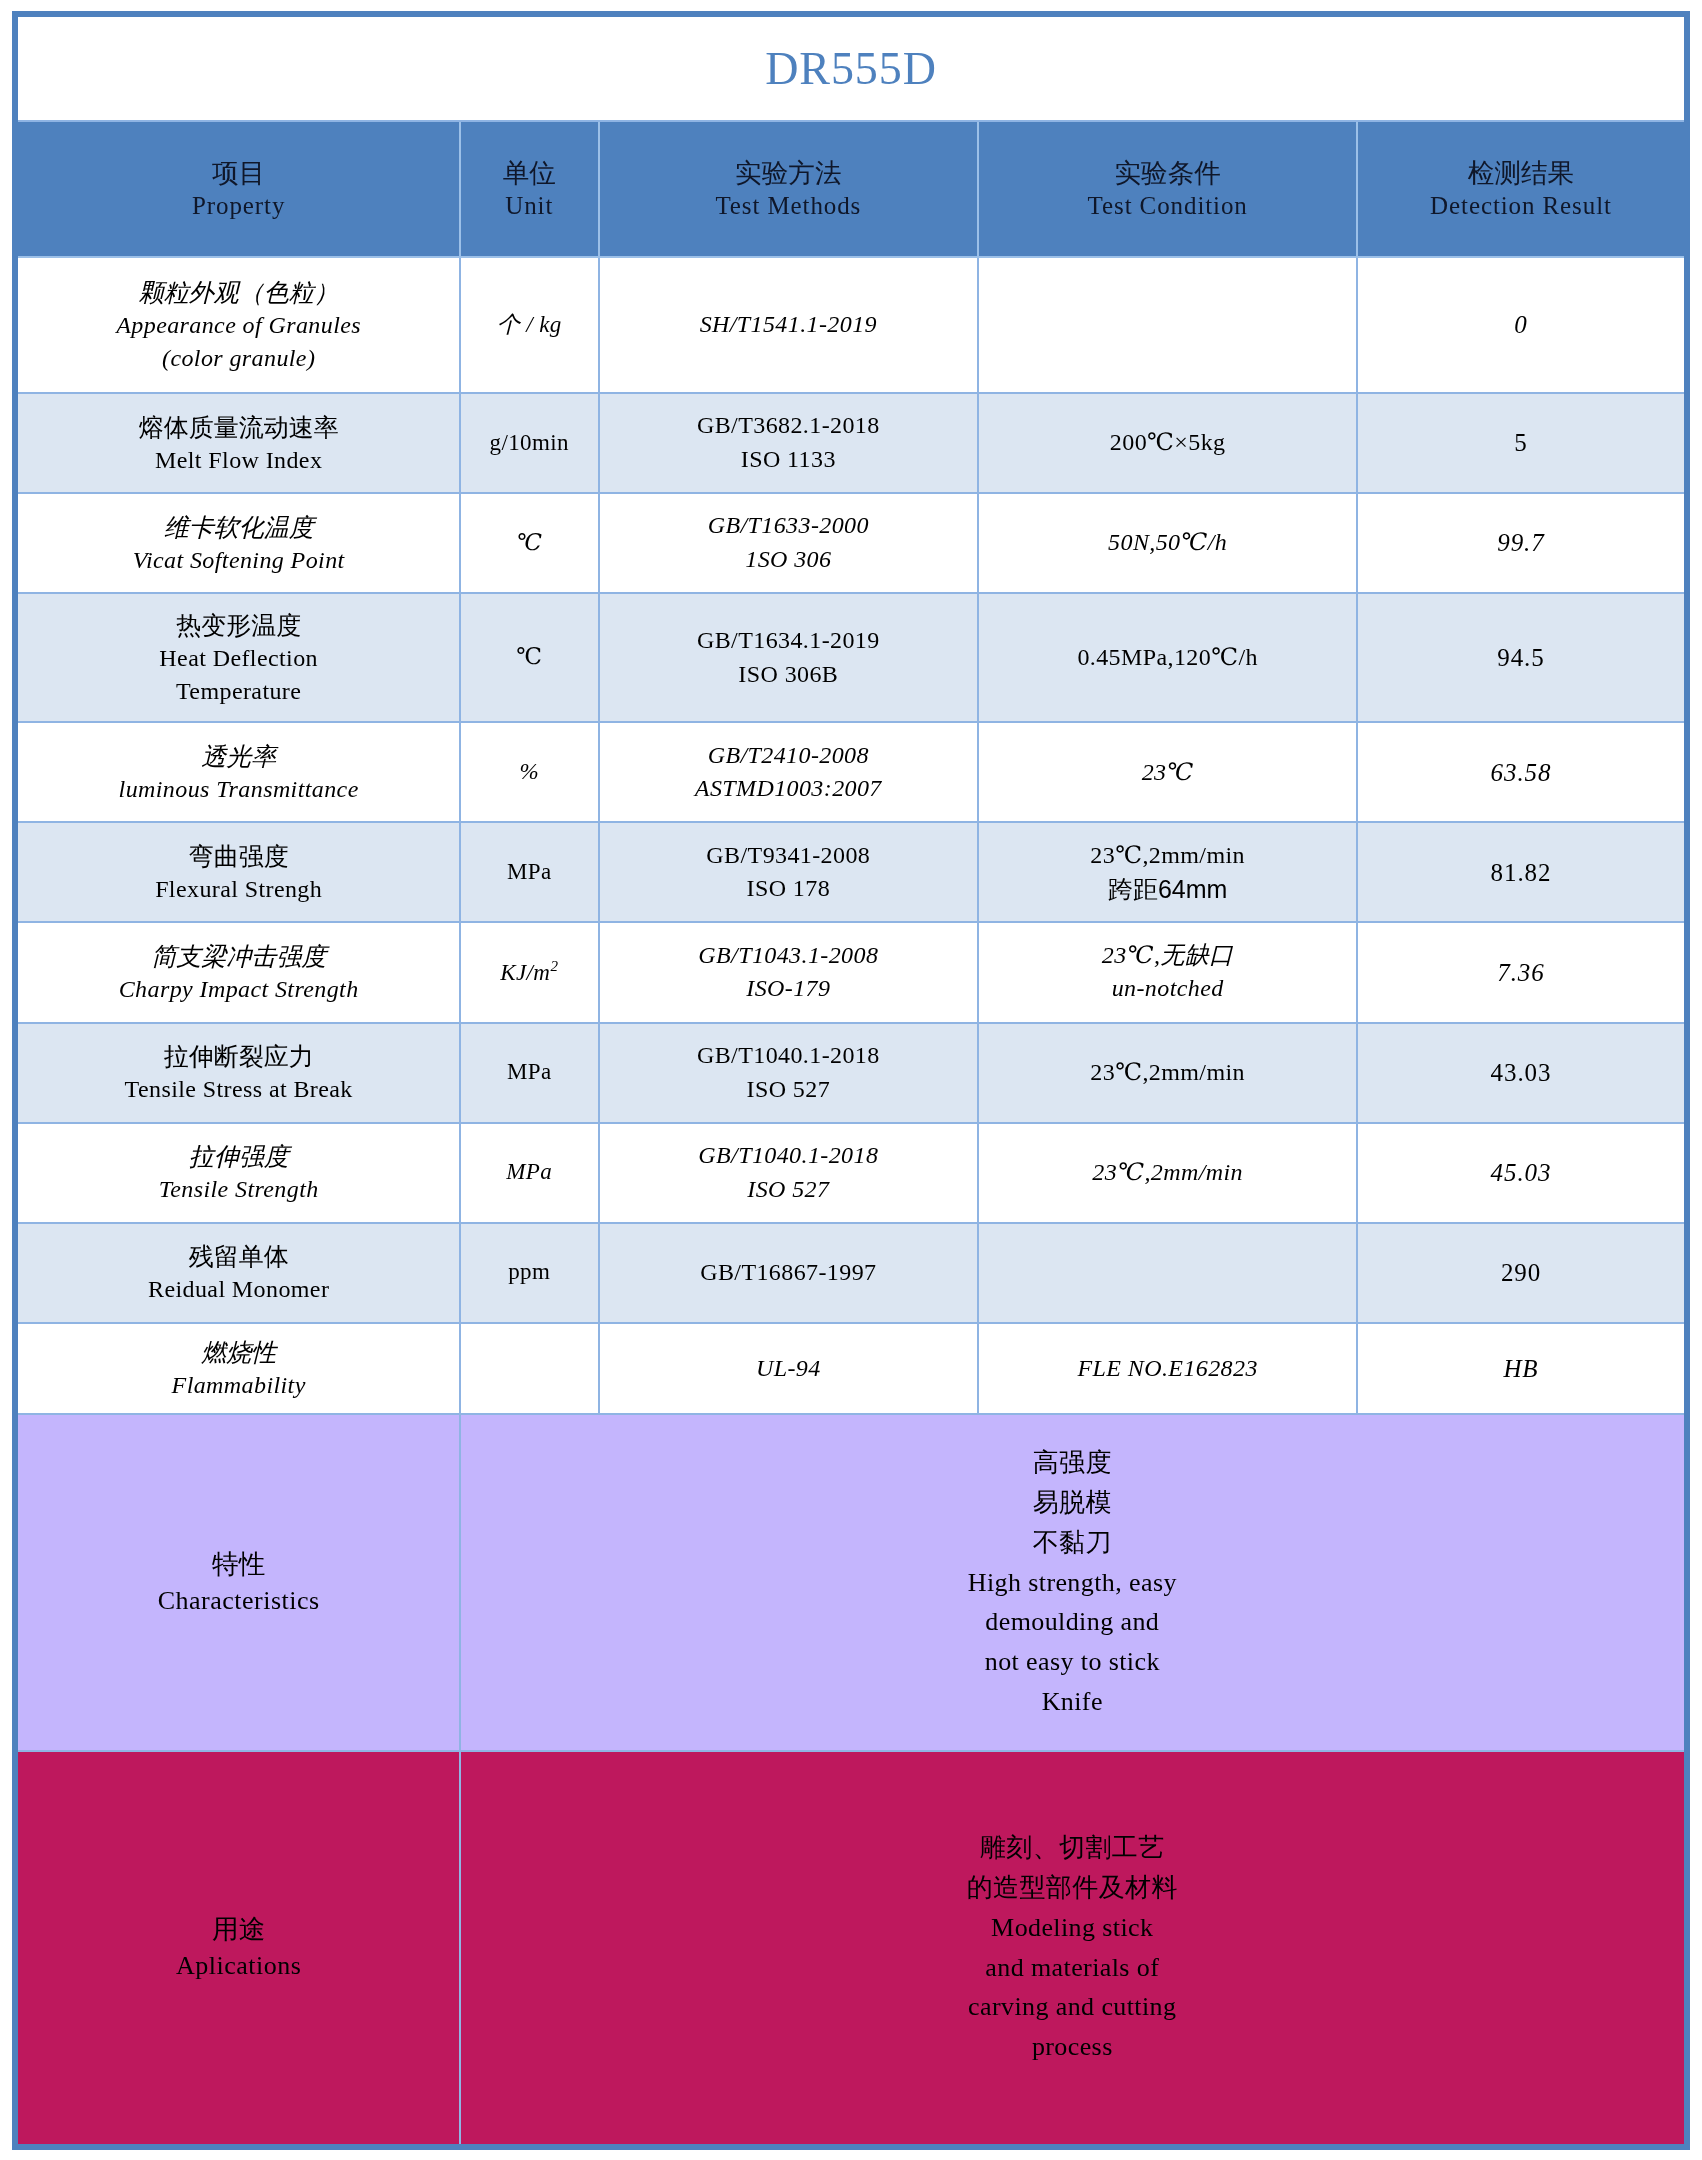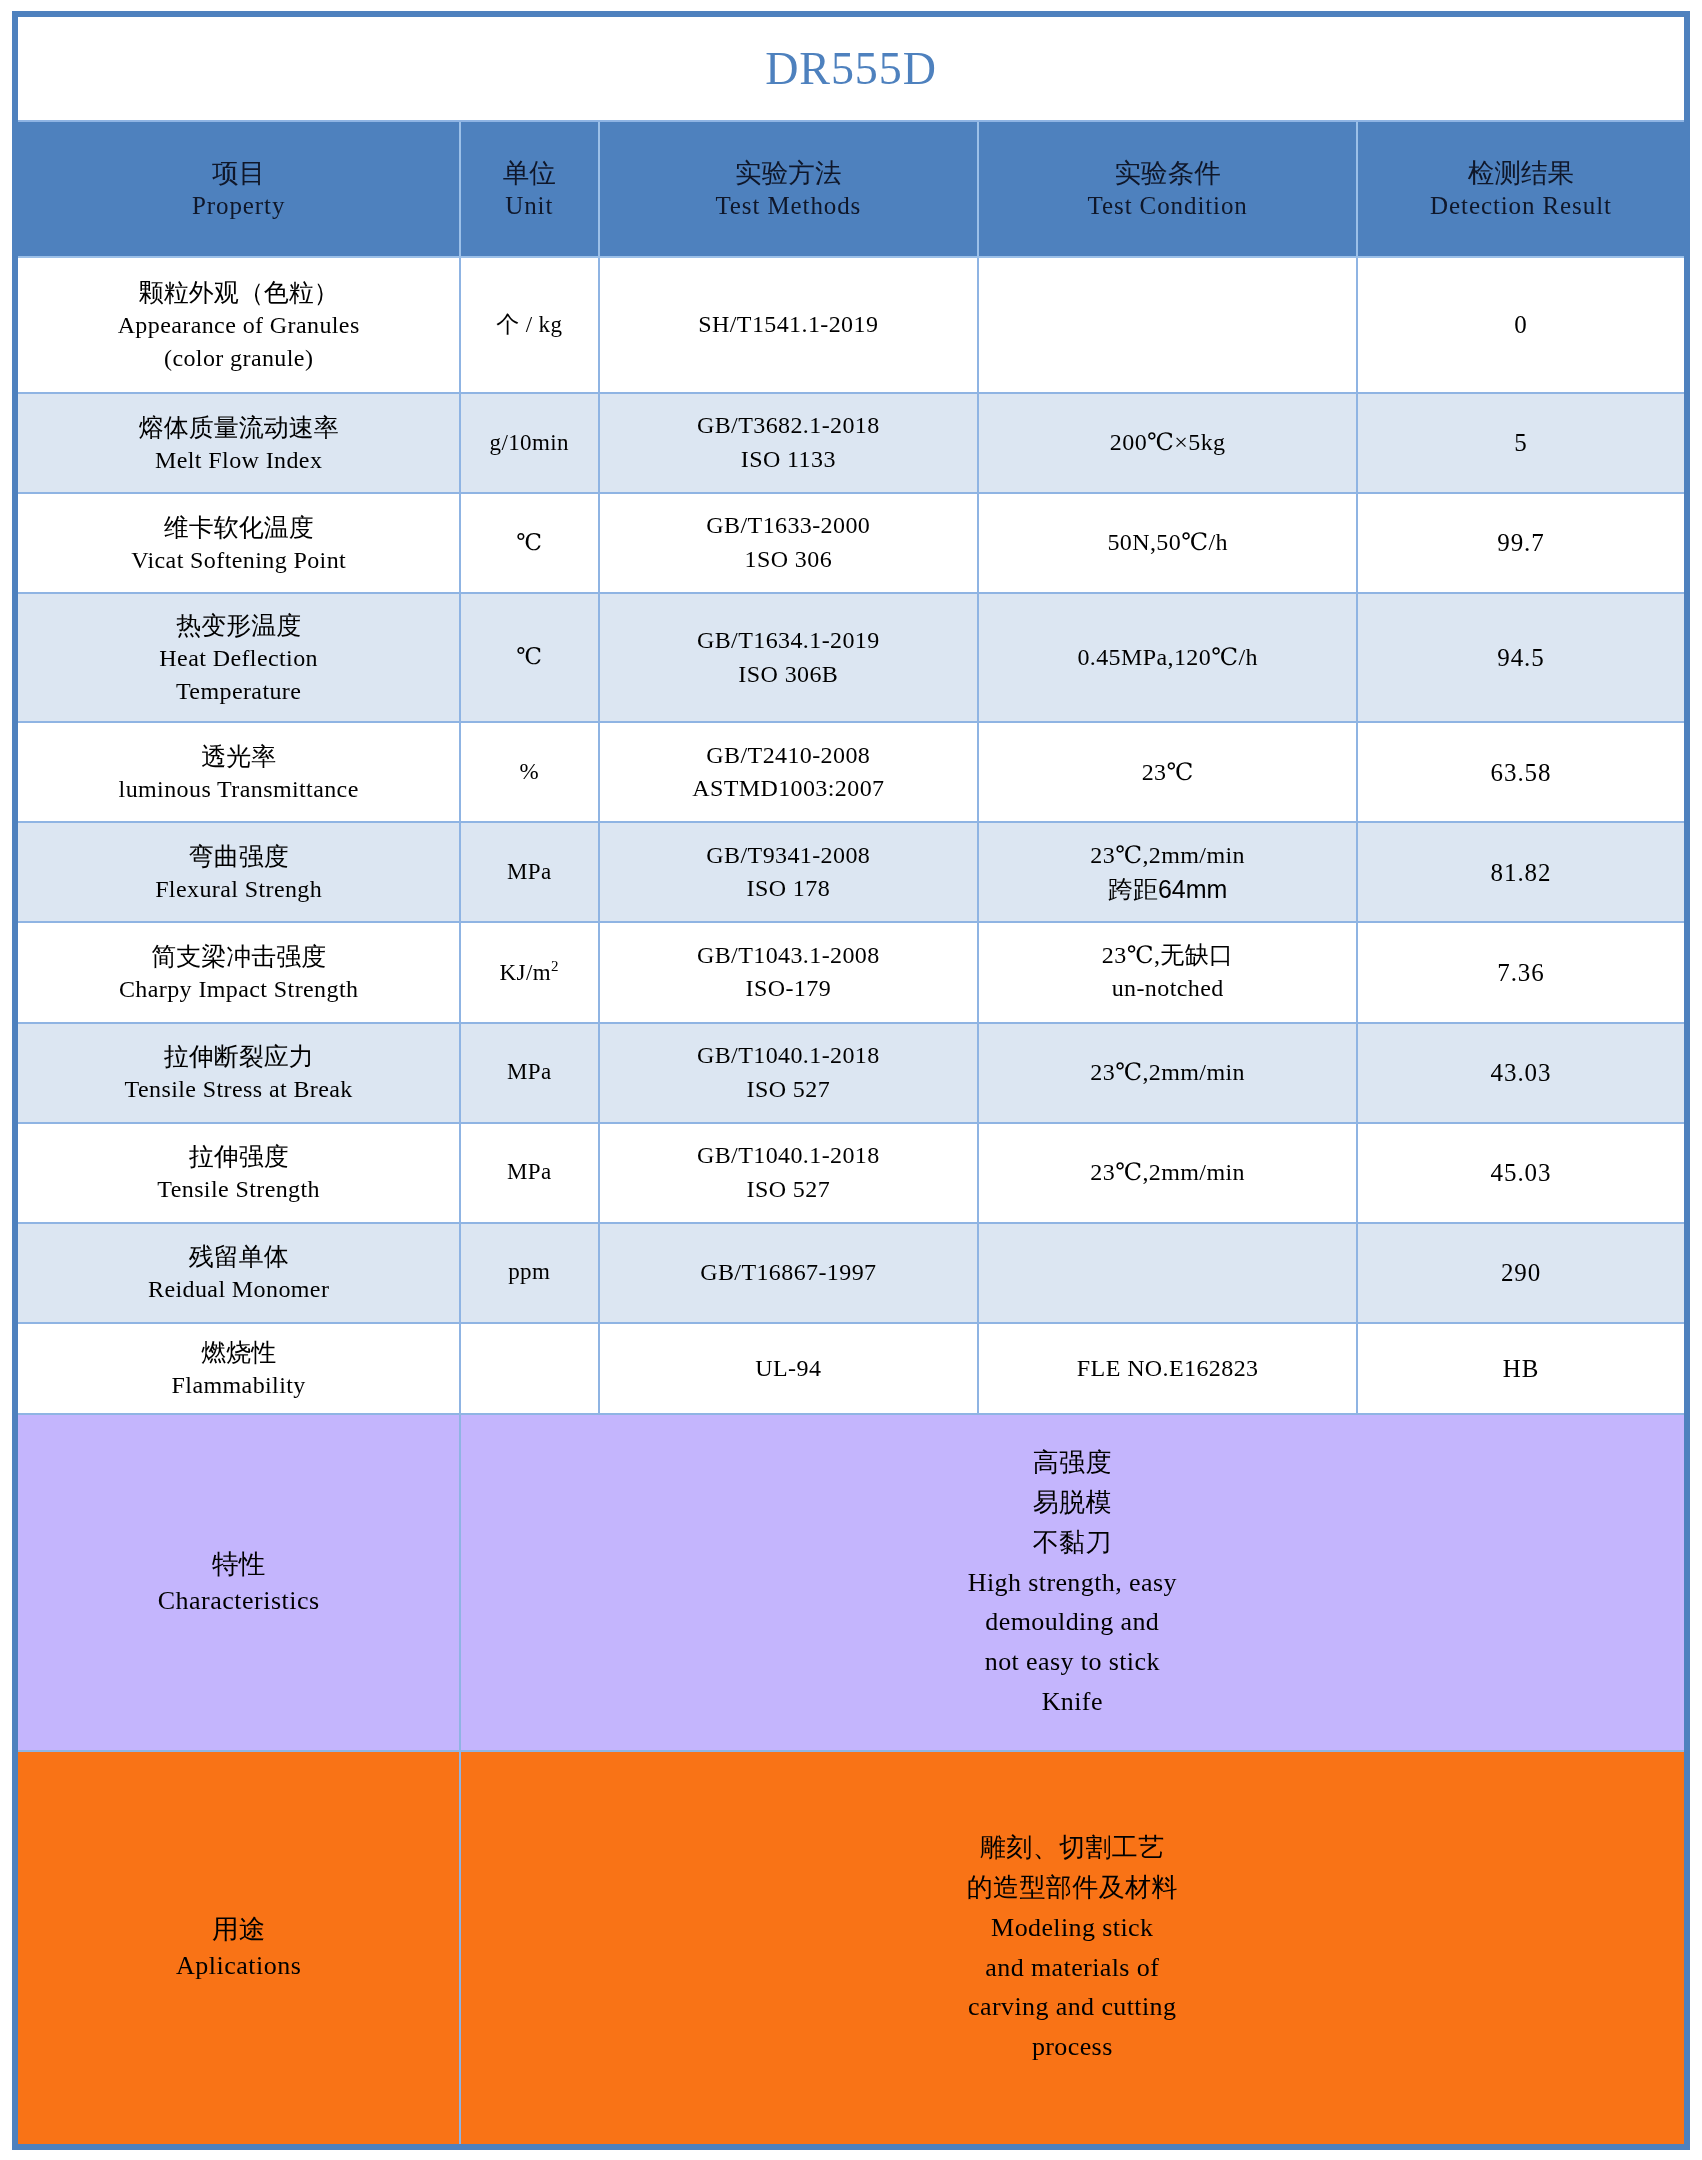--- a/index.html
+++ b/index.html
@@ -78,21 +78,21 @@
     font-family: "Liberation Sans", "DejaVu Sans", sans-serif;
   }
   .hd-en {
     display: block;
     font-size: 25px;
     line-height: 1.30;
     letter-spacing: 0.9px;
   }
 
   
-  tr.band-a td { background: #ffffff; }
+  tr.band-a td { background: #ffffff; font-style: italic; }
   tr.band-b td { background: #DCE6F2; }
 
   .cell-cn {
     display: block;
     font-size: 25px;
     line-height: 1.36;
     font-family: "Liberation Sans", "DejaVu Sans", sans-serif;
   }
   .cell-en {
     display: block;
@@ -125,21 +125,21 @@
   .r-trans td,
   .r-flex td,
   .r-charpy td,
   .r-tstress td,
   .r-tstrength td,
   .r-residual td { height: 74px; }
   .r-flam td { height: 60px; }
 
   
   tr.r-char td { background: #c4b5fd; height: 257px; }
-  tr.r-app td  { background: #f97316; height: 328px; }
+  tr.r-app td  { background: #be185d; height: 328px; }
 
   .label-cn {
     display: block;
     font-size: 26.6px;
     line-height: 1.40;
     font-family: "Liberation Sans", "DejaVu Sans", sans-serif;
   }
   .label-en {
     display: block;
     font-size: 26px;

